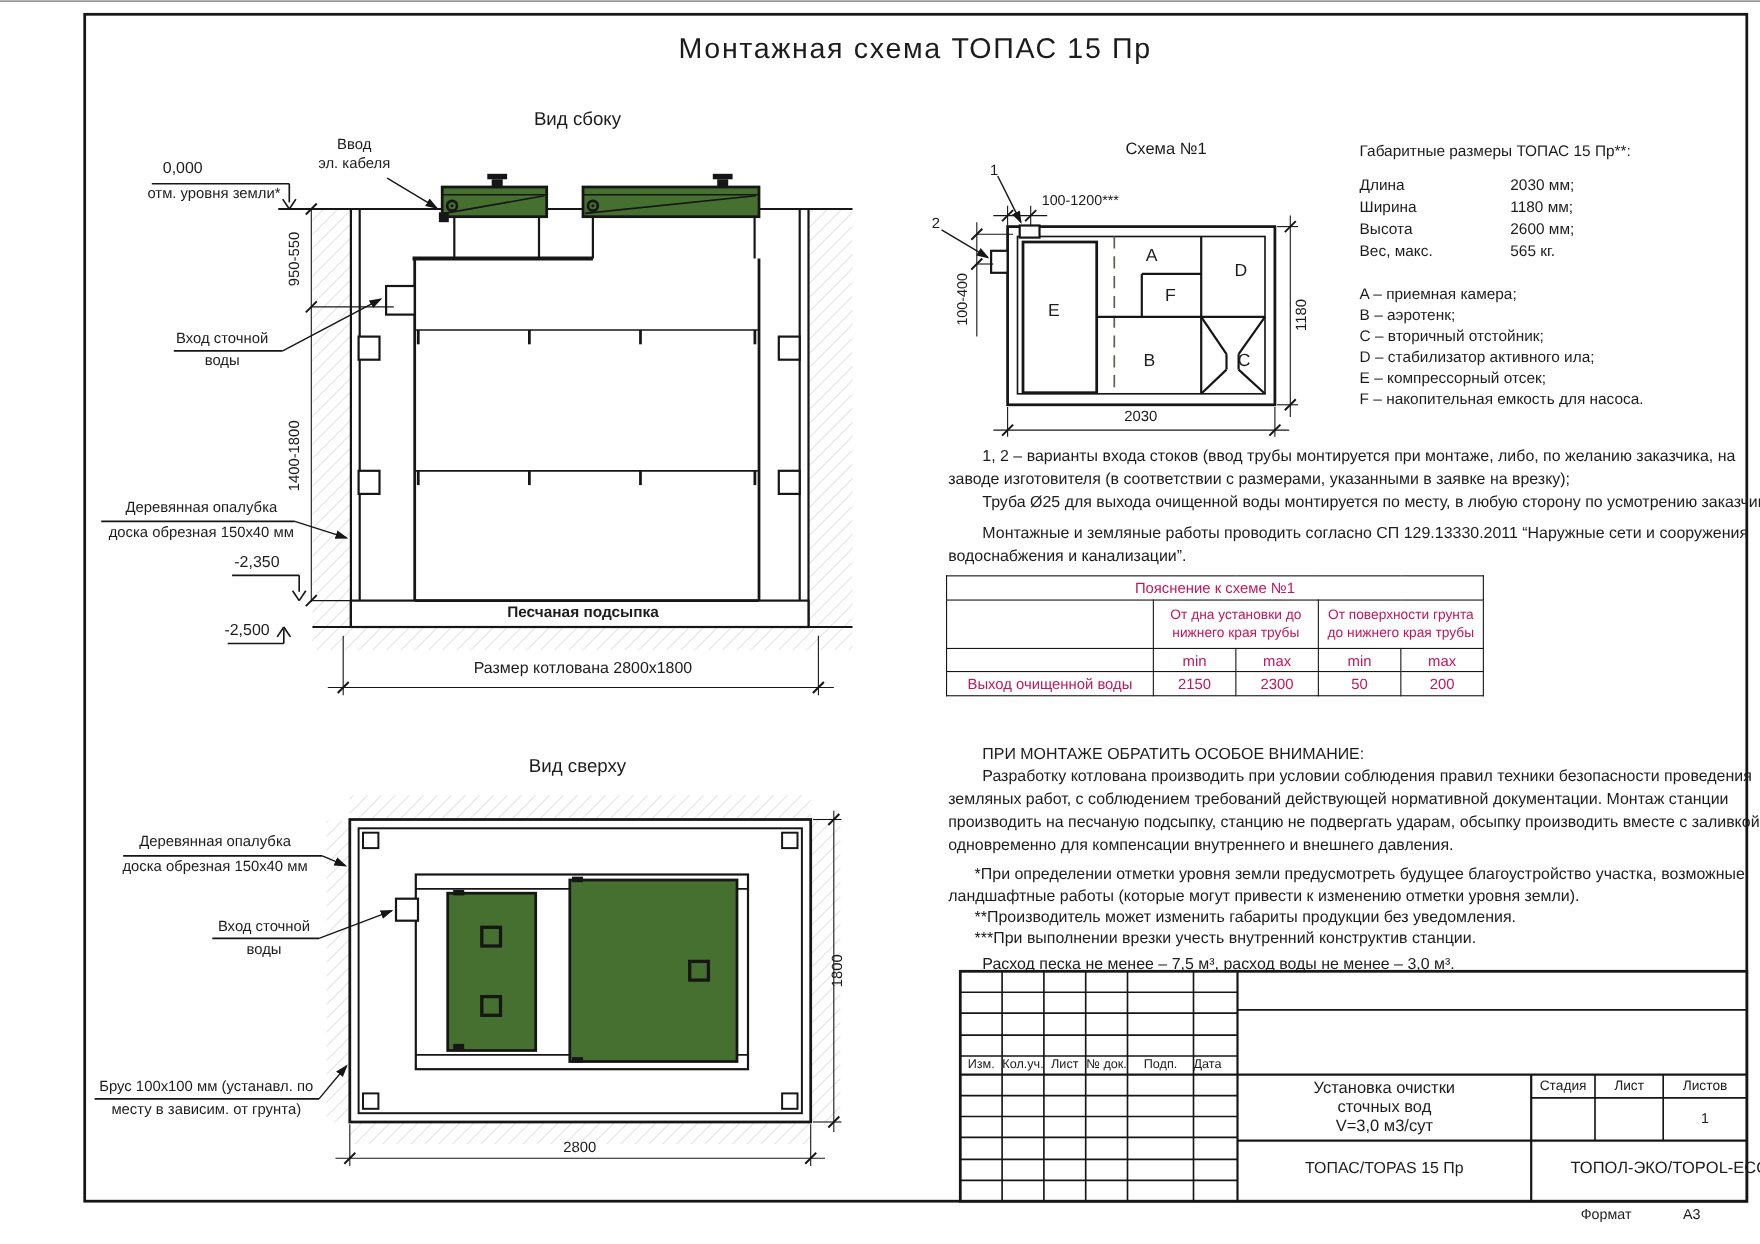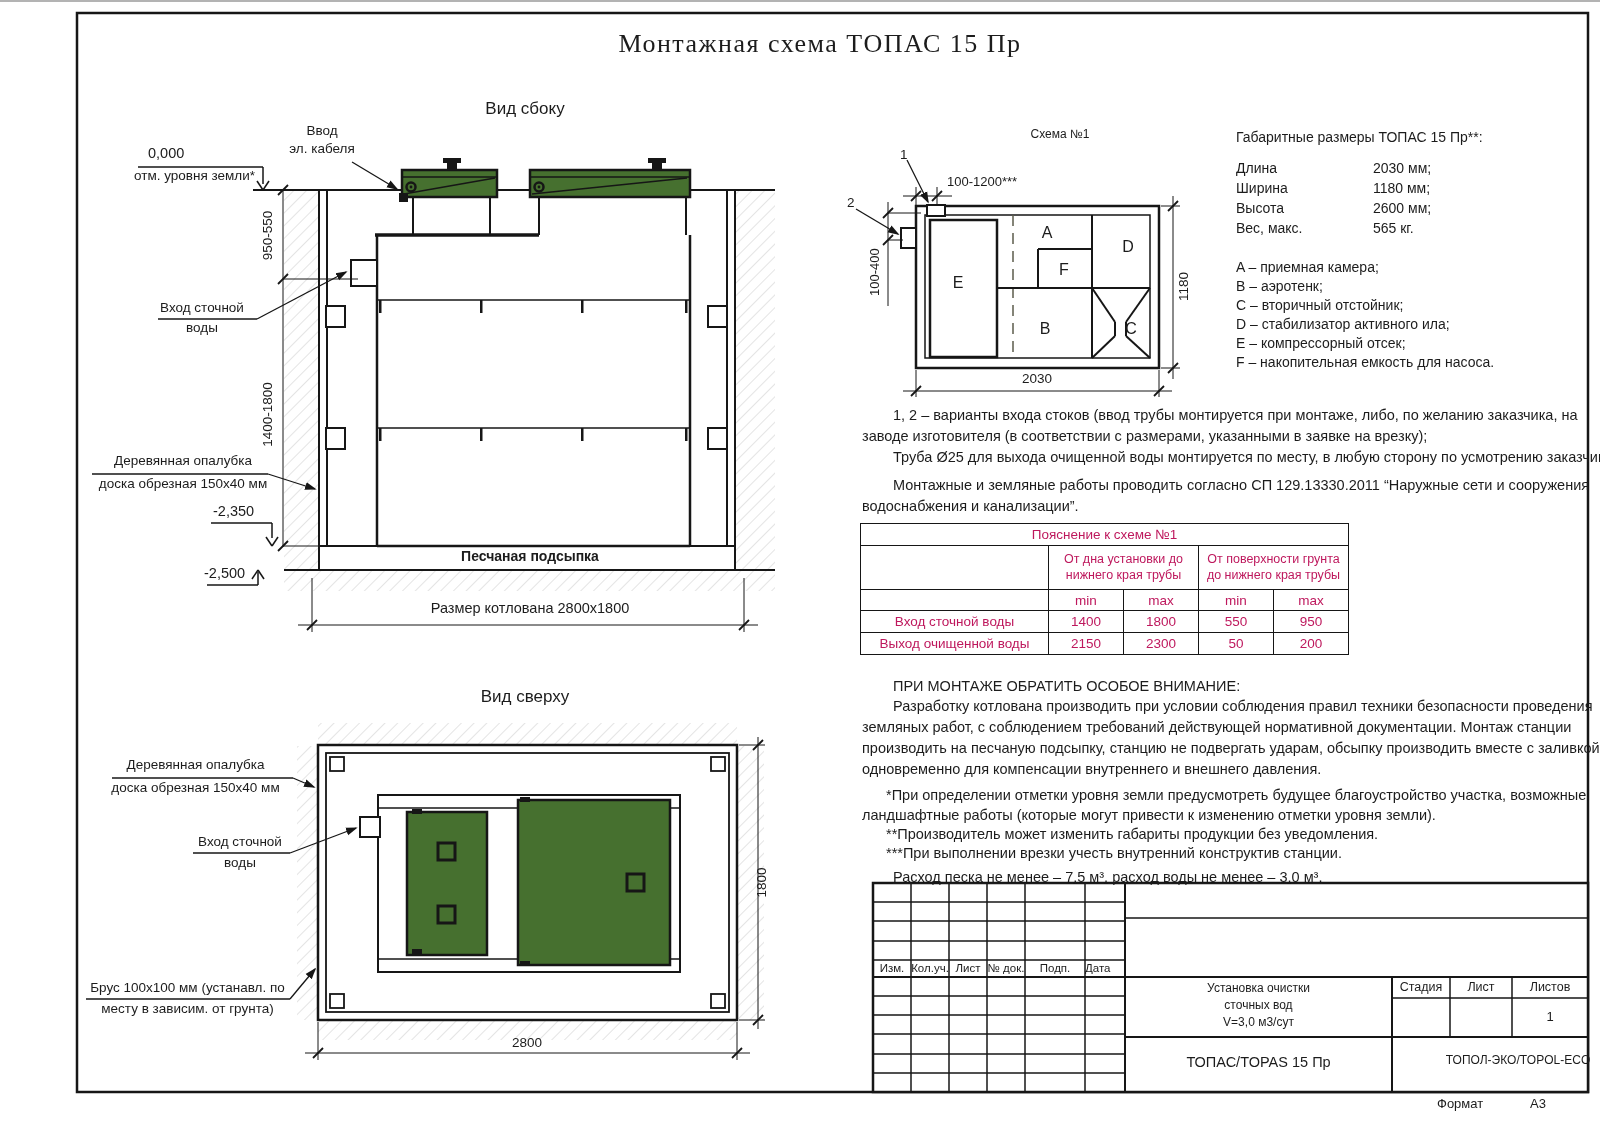--- a/index.html
+++ b/index.html
@@ -4,21 +4,21 @@
 <style>
   html,body{margin:0;padding:0;}
   body{width:1600px;height:1131px;position:relative;background:#ffffff;overflow:hidden;
        font-family:"Liberation Sans",sans-serif;color:#1c1c1c;}
   svg{position:absolute;left:0;top:0;}
   .lbl{position:absolute;white-space:nowrap;color:#1c1c1c;line-height:1.1;}
   .c{text-align:center;}
   .rot{transform:rotate(-90deg);transform-origin:center center;}
   .fs26{font-size:26px;letter-spacing:1.5px;}
   .fs17{font-size:17px;}
-  .fs16{font-size:12px;text-align:center;}
+  .fs16{font-size:15px;text-align:center;}
   .fs15{font-size:14px;}
   .fs145{font-size:14.5px;}
   .fs14{font-size:14px;}
   .fs135{font-size:13.5px;}
   .fs13{font-size:13px;}
   .fs125{font-size:12.5px;}
   .fs115{font-size:11.5px;}
   .und{text-decoration:underline;}
   .letter{position:absolute;font-size:16px;width:22px;text-align:center;}
   table.expl{position:absolute;left:860px;top:523px;border-collapse:collapse;table-layout:fixed;}
@@ -260,21 +260,21 @@
     <line x1="873" y1="996" x2="1125" y2="996" stroke-width="1.5"></line>
     <line x1="873" y1="1015" x2="1125" y2="1015" stroke-width="1.5"></line>
     <line x1="873" y1="1034" x2="1125" y2="1034" stroke-width="1.5"></line>
     <line x1="873" y1="1054" x2="1125" y2="1054" stroke-width="1.5"></line>
     <line x1="873" y1="1073" x2="1125" y2="1073" stroke-width="1.5"></line>
     <line x1="1392" y1="998" x2="1588" y2="998" stroke-width="1.5"></line>
     <line x1="1125" y1="1037" x2="1588" y2="1037" stroke-width="2"></line>
   </g>
 </svg>
 
-<div class="lbl fs26 c" style="left:470px;top:30px;width:700px;font-family:Liberation Serif, serif;">Монтажная схема ТОПАС 15 Пр</div>
+<div class="lbl fs26 c" style="left:482px;top:30px;width:700px;">Монтажная схема ТОПАС 15 Пр</div>
 
 <div class="lbl fs17 c" style="left:430px;top:100px;width:190px;">Вид сбоку</div>
 <div class="lbl fs145" style="left:148px;top:146px;">0,000</div>
 <div class="lbl fs135" style="left:134px;top:169px;">отм. уровня земли*</div>
 <div class="lbl fs135 c" style="left:292px;top:124px;width:60px;">Ввод</div>
 <div class="lbl fs135 c" style="left:282px;top:142px;width:80px;">эл. кабеля</div>
 <div class="lbl fs135 c rot" style="left:228px;top:228px;width:80px;">950-550</div>
 <div class="lbl fs135 c rot" style="left:223px;top:407px;width:90px;">1400-1800</div>
 <div class="lbl fs135 c" style="left:148px;top:301px;width:108px;">Вход сточной</div>
 <div class="lbl fs135 c" style="left:148px;top:321px;width:108px;">воды</div>
@@ -339,27 +339,20 @@
     <td class="hdr2" colspan="2">От поверхности грунта до нижнего края трубы</td>
   </tr>
   <tr style="height:21px">
     <td></td>
     <td>min</td>
     <td>max</td>
     <td>min</td>
     <td>max</td>
   </tr>
   <tr style="height:22px">
-    <td>Вход сточной воды</td>
-    <td>1400</td>
-    <td>1800</td>
-    <td>550</td>
-    <td>950</td>
-  </tr>
-  <tr style="height:22px">
     <td>Выход очищенной воды</td>
     <td>2150</td>
     <td>2300</td>
     <td>50</td>
     <td>200</td>
   </tr>
 </tbody>
   </table>
 
 <div class="lbl fs145" style="left:893px;top:679px;">ПРИ МОНТАЖЕ ОБРАТИТЬ ОСОБОЕ ВНИМАНИЕ:</div>

